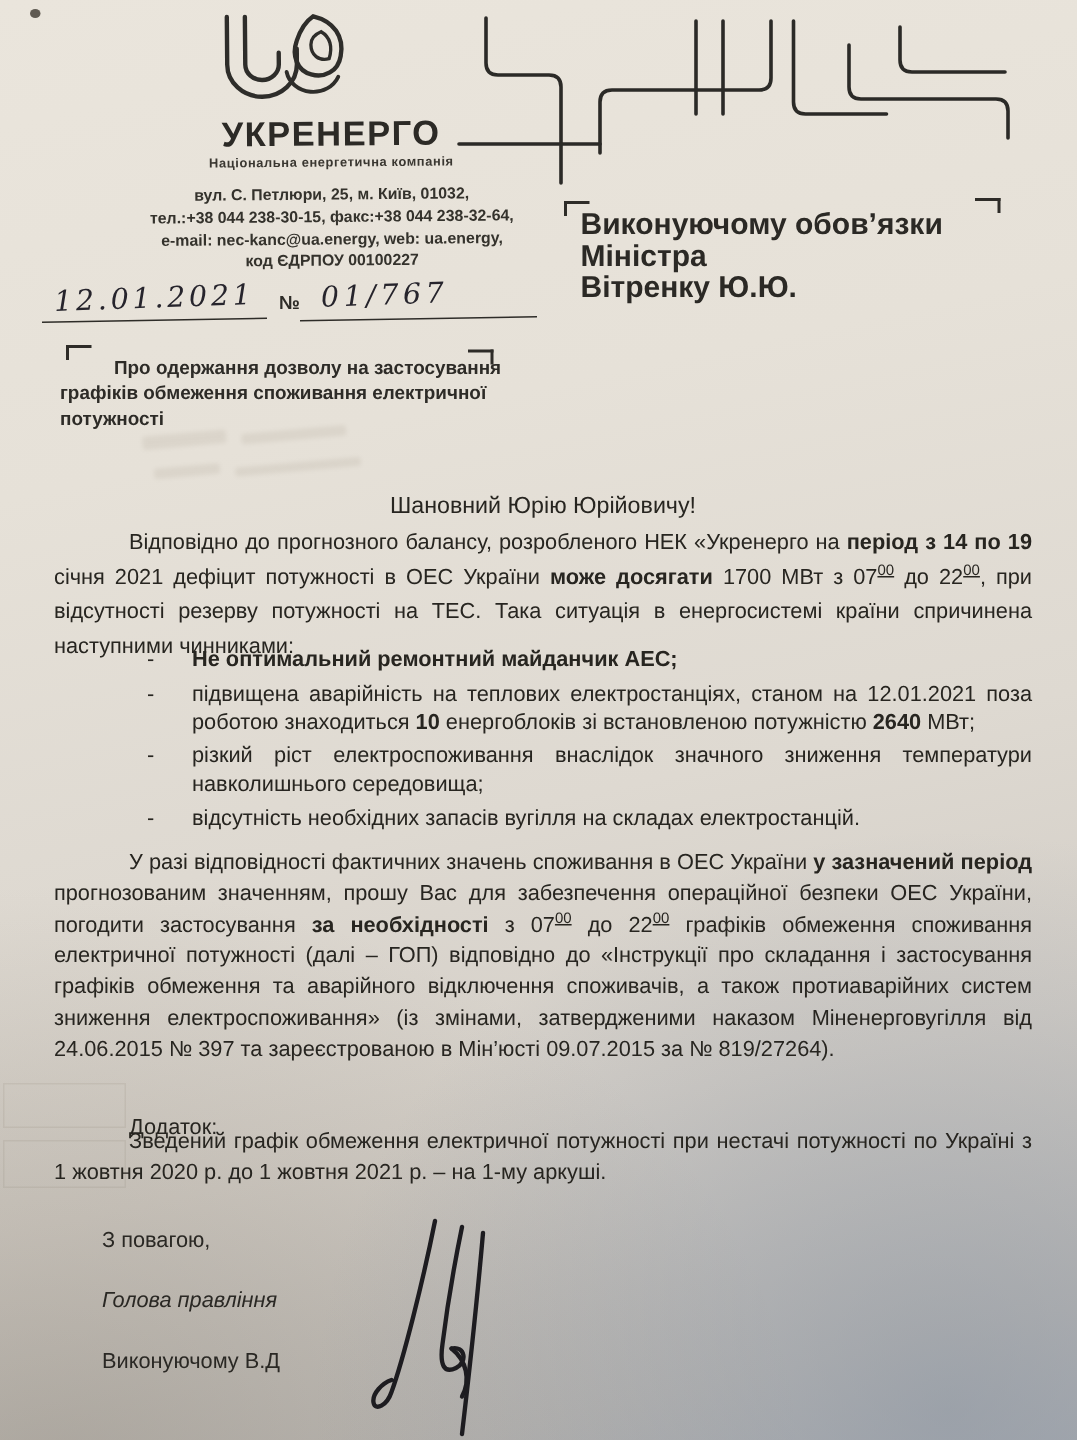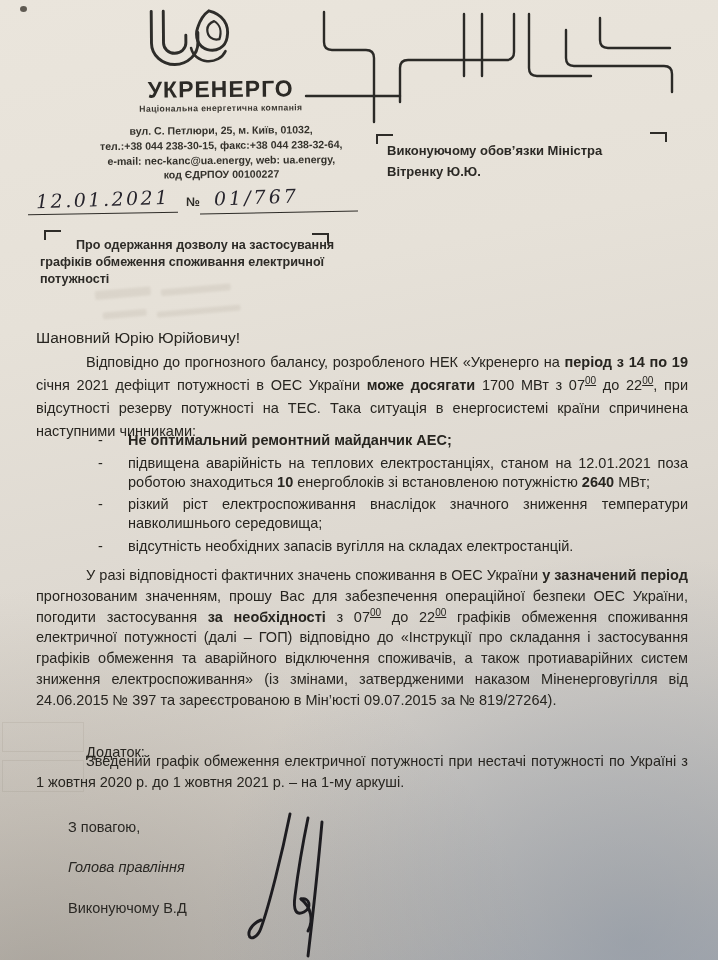--- a/index.html
+++ b/index.html
@@ -30,42 +30,42 @@
   .num-hand{position:absolute;left:186px;top:0px;letter-spacing:3px;}
   .no-sign{position:absolute;left:158px;top:9px;font-size:12.5px;font-weight:700;color:#2e2c28;}
   .uline{position:absolute;height:0;border-bottom:1.6px solid #2e2c28;}
   .uline.u1{left:0;top:27px;width:150px;transform:rotate(-1deg);}
   .uline.u2{left:172px;top:26px;width:158px;transform:rotate(-1deg);}
   
   .cm{position:absolute;width:15px;height:8px;}
   .cm.l{border-left:2px solid #2e2c28;border-top:2px solid #2e2c28;}
   .cm.r{border-right:2px solid #2e2c28;border-top:2px solid #2e2c28;}
   
-  .recipient{left:387px;top:140px;width:290px;font-size:13px;font-weight:700;
+  .recipient{left:387px;top:140px;width:290px;font-size:20px;font-weight:700;
     line-height:21px;color:#2b2925;}
   
   .subject{left:40px;top:237px;width:300px;font-size:12.6px;font-weight:700;
     line-height:17px;color:#2d2b27;}
   .subject .first{text-indent:36px;}
   
   .stamp-ghost{left:92px;top:274px;width:170px;height:60px;opacity:.10;filter:blur(1.3px);
     transform:rotate(-5deg);}
   .stamp-ghost i{position:absolute;display:block;background:#7a6d5a;border-radius:2px;}
   .stamp-ghost i:nth-child(1){left:4px;top:10px;width:56px;height:9px;}
   .stamp-ghost i:nth-child(2){left:70px;top:14px;width:70px;height:7px;}
   .stamp-ghost i:nth-child(3){left:10px;top:32px;width:44px;height:7px;}
   .stamp-ghost i:nth-child(4){left:64px;top:36px;width:84px;height:6px;}
   .ghost-table{left:0px;top:716px;width:92px;height:84px;opacity:.10;}
   .ghost-table i{position:absolute;display:block;border:1px solid #6f6452;}
   .ghost-table i:nth-child(1){left:2px;top:6px;width:80px;height:28px;}
   .ghost-table i:nth-child(2){left:2px;top:44px;width:80px;height:30px;}
   .dot{left:20px;top:6px;width:7px;height:6px;border-radius:50%;background:#46423a;opacity:.85;}
   
   .col{left:36px;width:652px;color:#272520;}
-  .salutation{top:329px;font-size:15.5px;}
+  .salutation{top:329px;text-align:center;font-size:15.5px;}
   .para{margin:0;text-align:justify;font-size:14.5px;}
   .p1{top:351px;line-height:23px;text-indent:50px;}
   .p2{top:565px;line-height:20.8px;text-indent:50px;}
   .b{font-weight:700;}
   .sup{font-size:10px;vertical-align:super;text-decoration:underline;line-height:0;margin-top:32px;}
   .factors{top:431px;}
   .factor{display:flex;margin-bottom:3.5px;}
   .fmark{width:30px;margin-left:62px;flex:none;font-size:14.5px;line-height:19px;}
   .ftext{flex:1;text-align:justify;font-size:14.5px;line-height:19px;}
   .attach-label{top:730px;text-indent:50px;line-height:20px;margin-top:12px;}

